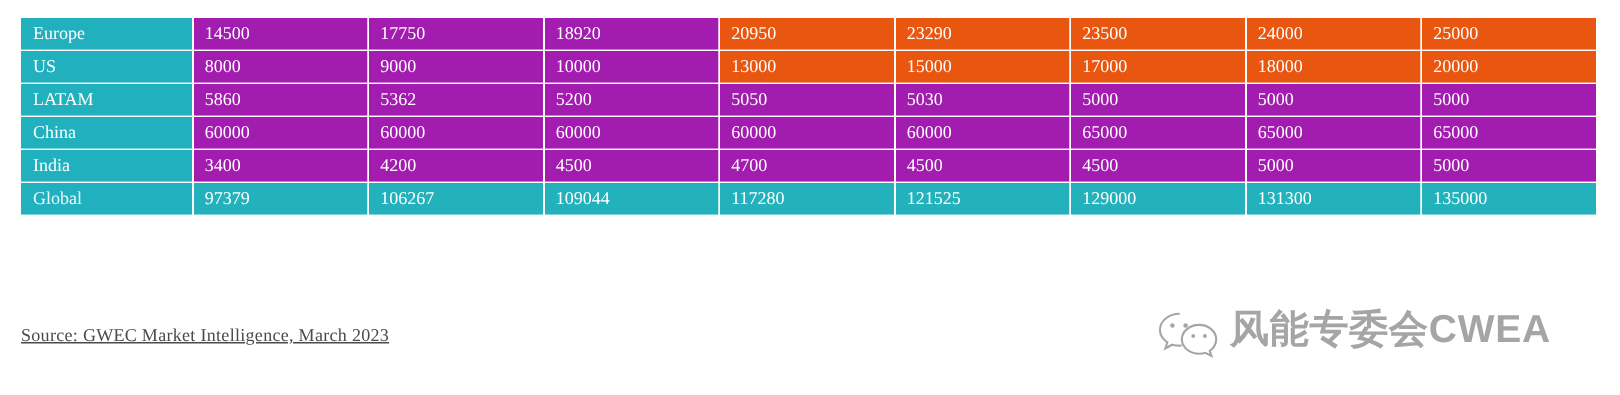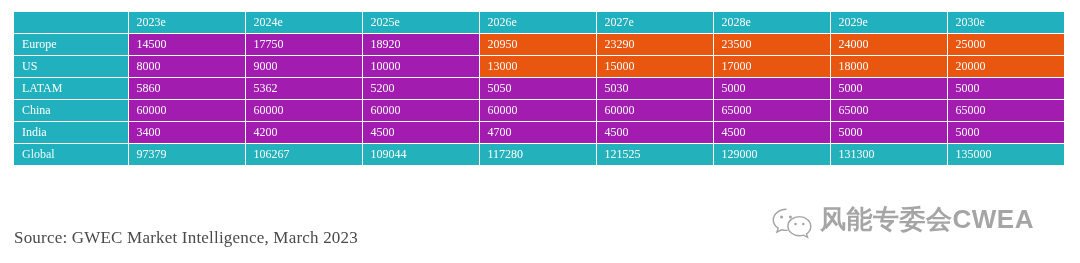--- a/index.html
+++ b/index.html
@@ -81,25 +81,26 @@
     background: #21b0bd;
     font-weight: bold;
     font-size: 12px;
   }
   .rowlabel.muted { font-weight: normal; color: #e9fbfd; margin-left: 44px; }
 
   
   .source {
     position: absolute;
     left: 14px;
-    top: 228px;
-    font-size: 17px;
+    top: 216px;
+    font-size: 12px;
     color: #4a4a4a;
     font-family: "Liberation Serif", "DejaVu Serif", serif;
     letter-spacing: 0.2px;
+    text-decoration: underline;
   }
 
   
   .watermark {
     position: absolute;
     left: 770px;
     top: 200px;
     width: 300px;
     height: 48px;
     pointer-events: none;
@@ -149,31 +150,20 @@
         <col class="col-yr">
           <col class="col-yr">
           <col class="col-yr">
           <col class="col-yr">
         <col class="col-yr">
           <col class="col-yr">
           <col class="col-yr">
           <col class="col-yr">
       </colgroup>
       <tbody>
-        <tr class="head-row">
-          <td class="head-corner"></td>
-          <td>2023e</td>
-          <td>2024e</td>
-          <td>2025e</td>
-          <td>2026e</td>
-          <td>2027e</td>
-          <td>2028e</td>
-          <td>2029e</td>
-          <td>2030e</td>
-        </tr>
 
         <tr>
           <td class="rowlabel">Europe</td>
           <td class="cell-green">14500</td>
           <td class="cell-green">17750</td>
           <td class="cell-green">18920</td>
           <td class="cell-orange">20950</td>
           <td class="cell-orange">23290</td>
           <td class="cell-orange">23500</td>
           <td class="cell-orange">24000</td>

